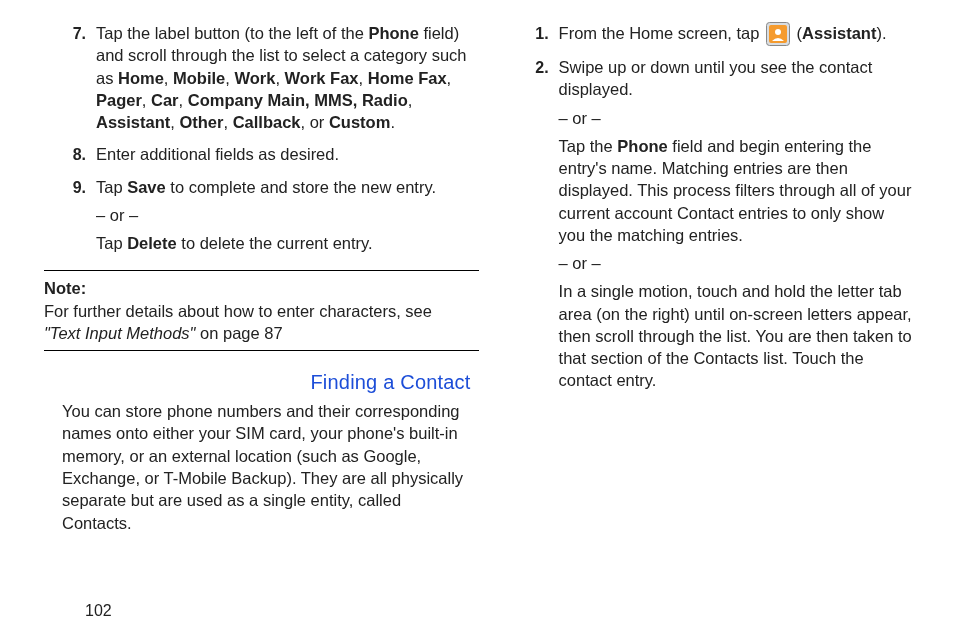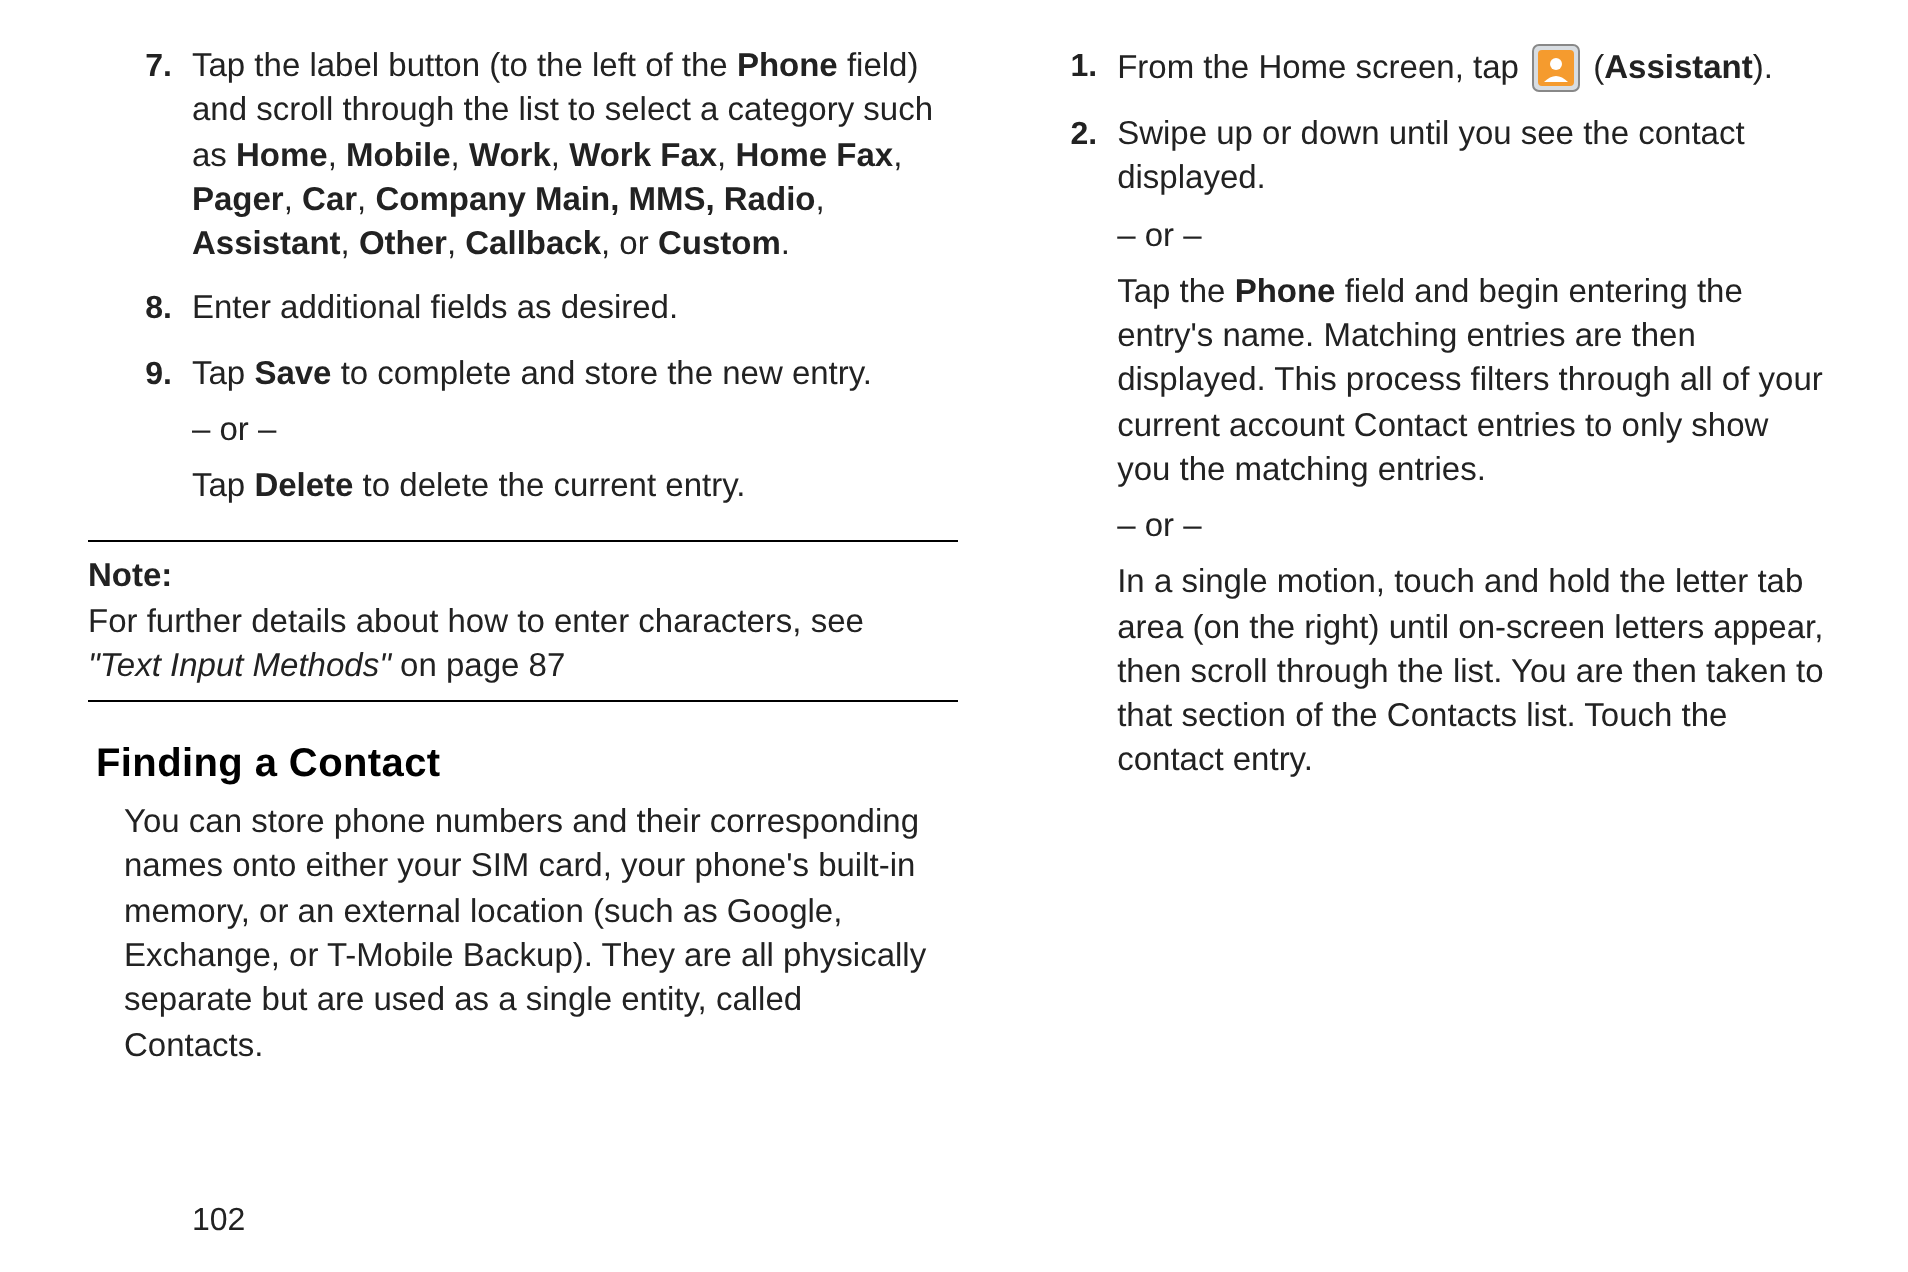--- a/index.html
+++ b/index.html
@@ -44,42 +44,43 @@
     width: 28px;
     text-align: right;
     flex: 0 0 28px;
     padding-right: 10px;
     padding-top: 1px;
     font-size: 16px;
   }
   .step-body { flex: 1 1 auto; }
   .step-body p { margin: 0 0 6px 0; }
   .heading {
-    color: #000000;
-    font-weight: 700;
+    color: #1d4ed8;
+    font-weight: 400;
     font-size: 20px;
     letter-spacing: 0.2px;
     margin: 12px 0 4px -10px;
+    text-align: right;
   }
   .note-rule {
     border: none;
     border-top: 1px solid #000;
     margin: 6px -8px 6px -14px;
   }
   .note-row {
     display: flex; flex-direction: column;
     margin-left: -14px; margin-right: -8px;
   }
   .note-label { font-weight: 700; padding-right: 6px; flex: 0 0 auto;}
   .italic { font-style: italic; }
   .b { font-weight: 700; }
   .body-para { margin: 0 0 4px 16px; margin-left: 4px;}
   .pagenum {
     position: absolute;
-    left: 96px;
+    left: 85px;
     top: 602px;
     font-size: 16px;
   }
   .icon-contacts {
     display: inline-block;
     width: 24px; height: 24px;
     vertical-align: -7px;
     margin: 0 2px;
   }
 </style>

